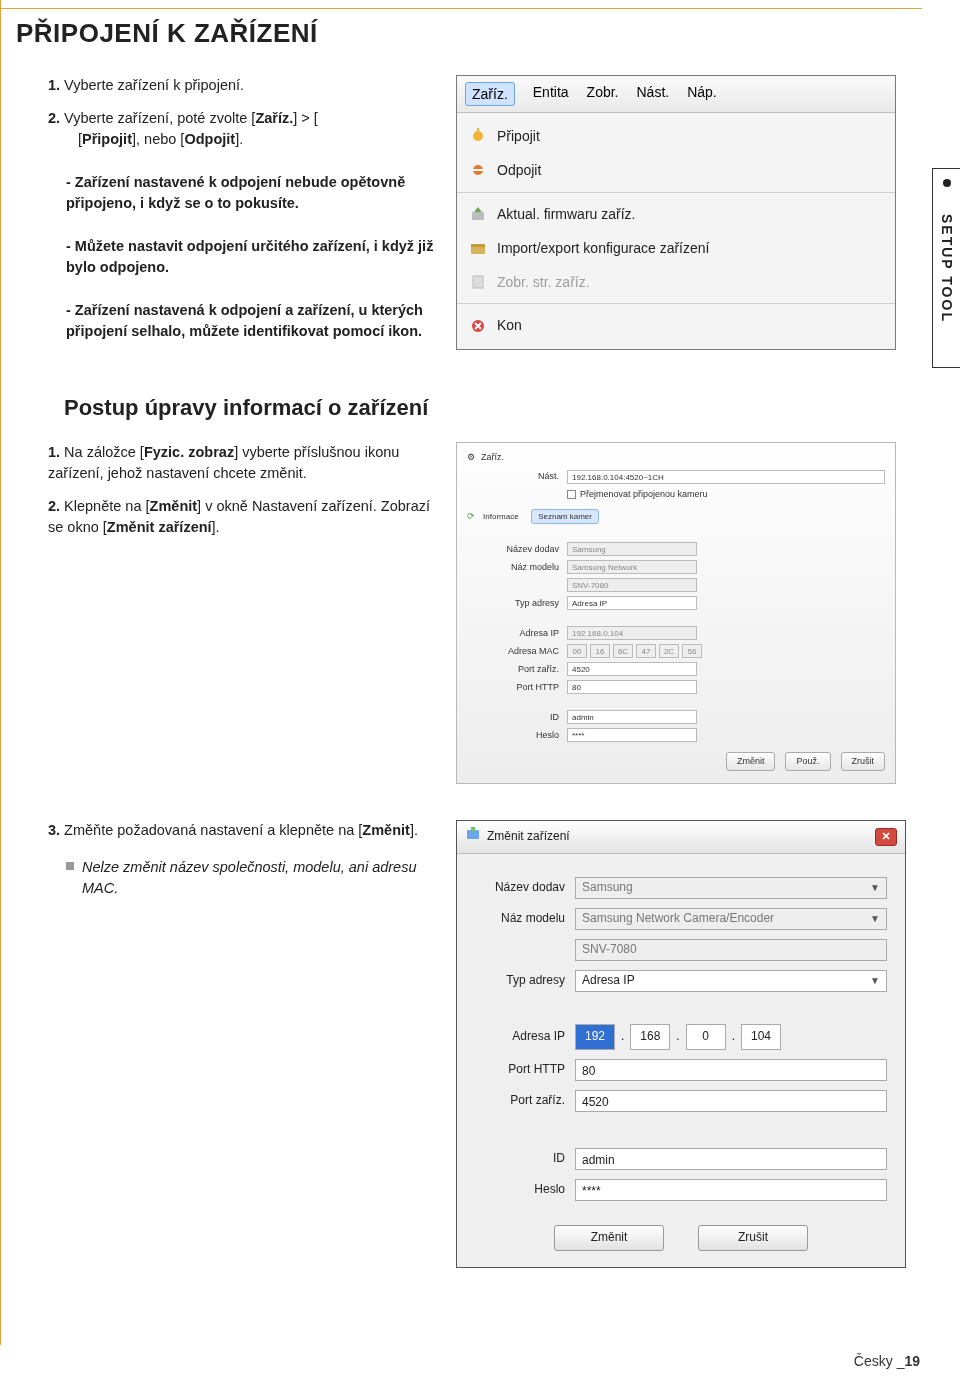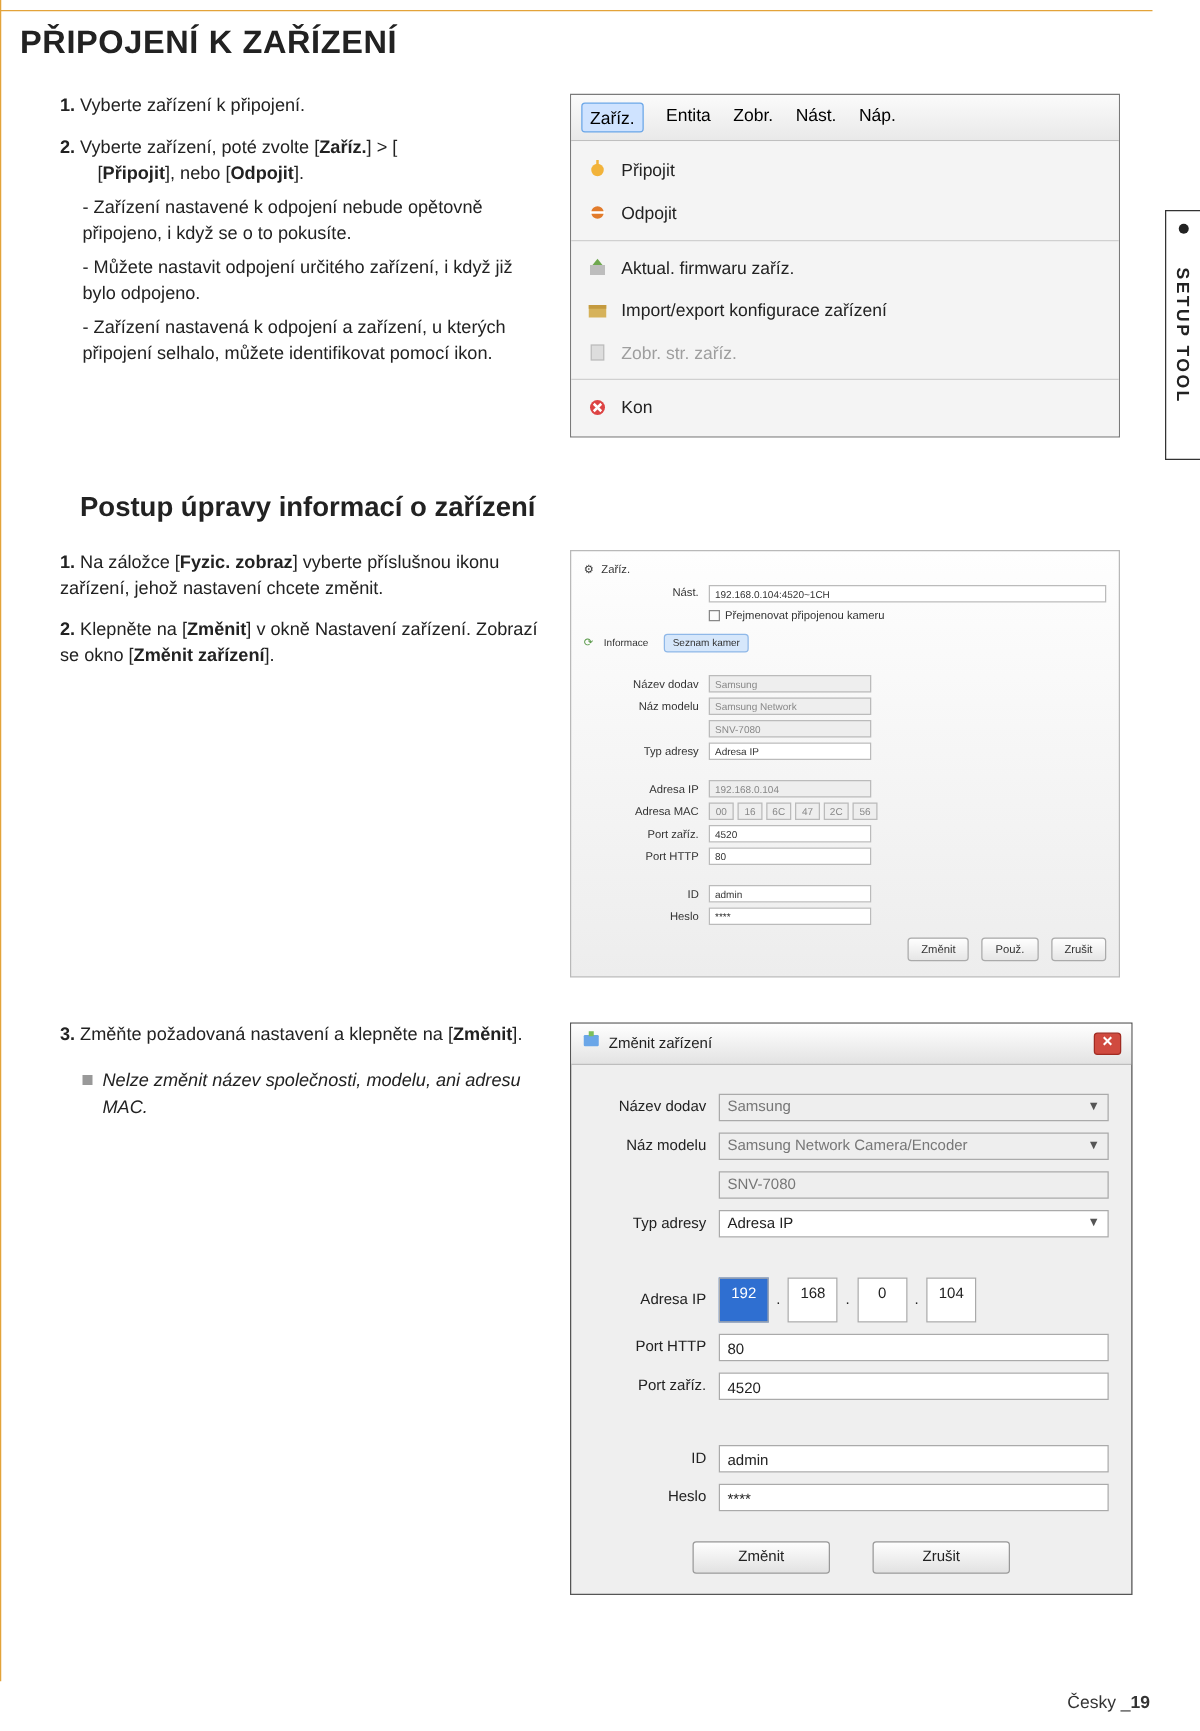--- a/index.html
+++ b/index.html
@@ -30,21 +30,21 @@
     font-size: 26px;
     font-weight: 700;
     letter-spacing: .5px;
     margin: 2px 0 22px 16px;
   }
   .content { margin-left: 48px; }
   ol.steps { list-style: none; }
   ol.steps > li { margin-bottom: 10px; }
   .num { font-weight: 700; margin-right: 4px; }
   .ind { margin-left: 30px; }
-  .sub { margin-left: 18px; margin-top: 6px; }
+  .sub { margin-left: 18px; margin-top: 22px; font-weight: bold; }
   b.kw { font-weight: 700; }
 
   .row1 { display: flex; gap: 18px; align-items: flex-start; }
   .col-text { flex: 0 0 390px; }
   .col-img  { flex: 1; }
 
   
   .side-tab {
     position: absolute;
     right: 0;
@@ -169,21 +169,21 @@
   .dlg-row .lbl { width:100px; text-align:right; padding-right:10px; font-size:12px; }
   .sel {
     flex:1; height:22px; background:#fff; border:1px solid #aaa;
     display:flex; align-items:center; justify-content:space-between;
     padding:0 6px; font-size:12px;
   }
   .sel.dis { background:#eee; color:#777; }
   .sel .arrow { font-size:10px; color:#555; margin-left:6px; }
   .ipgrp { display:flex; align-items:center; gap:6px; }
   .ipgrp .oct {
-    width:40px;height:36px;border:1px solid #aaa;background:#fff;
+    width:40px;height:26px;border:1px solid #aaa;background:#fff;
     text-align:center;font-size:12px;line-height:22px;
   }
   .ipgrp .oct.hl { background:#2f6fd1; color:#fff; }
   .ipgrp .dot { }
   .txtbox {
     flex:1;height:22px;border:1px solid #aaa;background:#fff;
     padding:0 6px;font-size:12px;line-height:22px;
   }
   .dlg-btnrow { display:flex; justify-content:center; gap:34px; margin-top:24px; }
   .dlg-btn {

